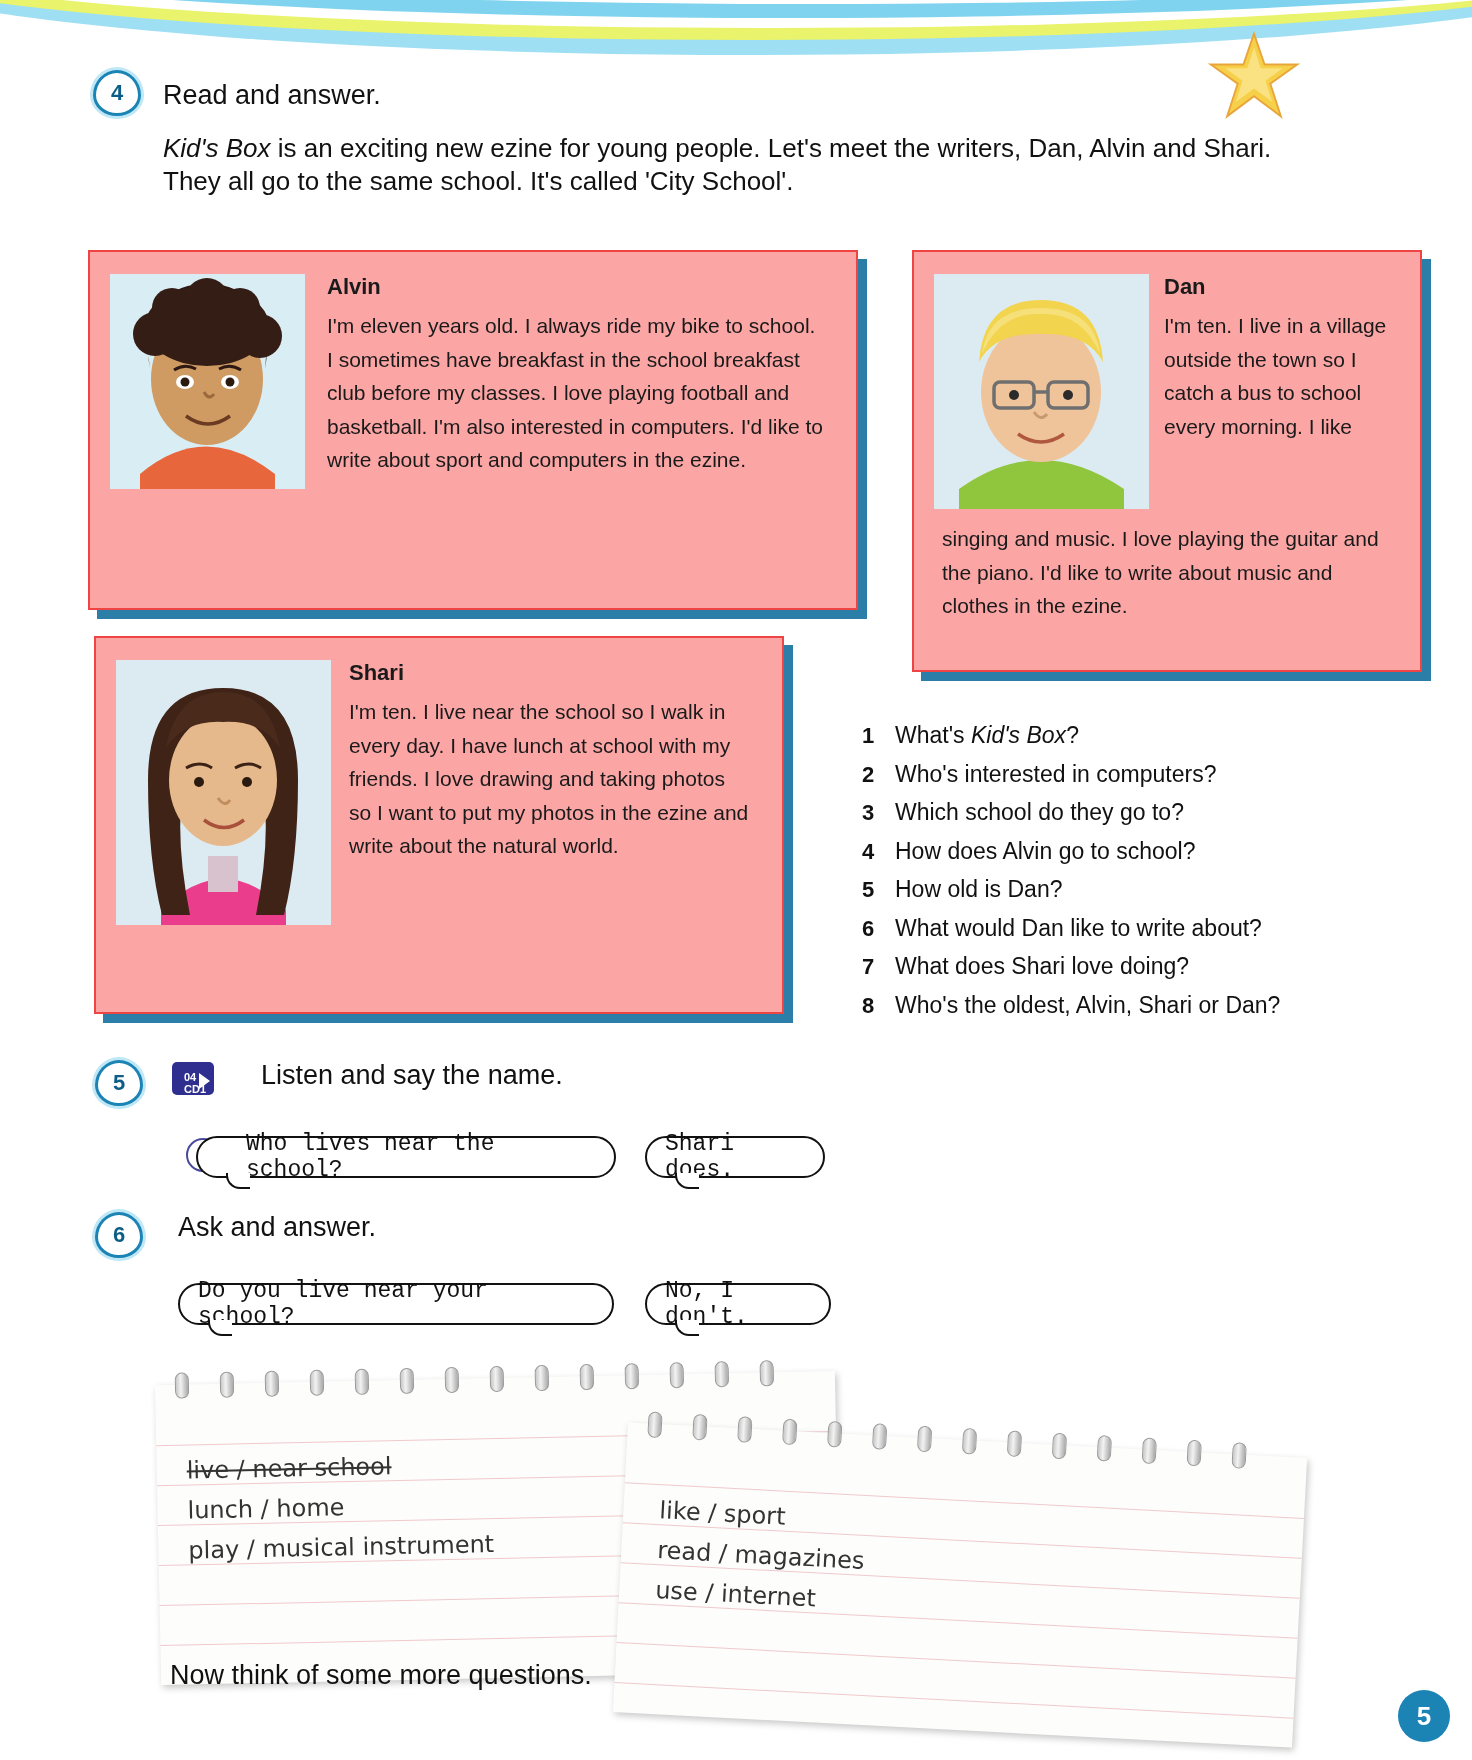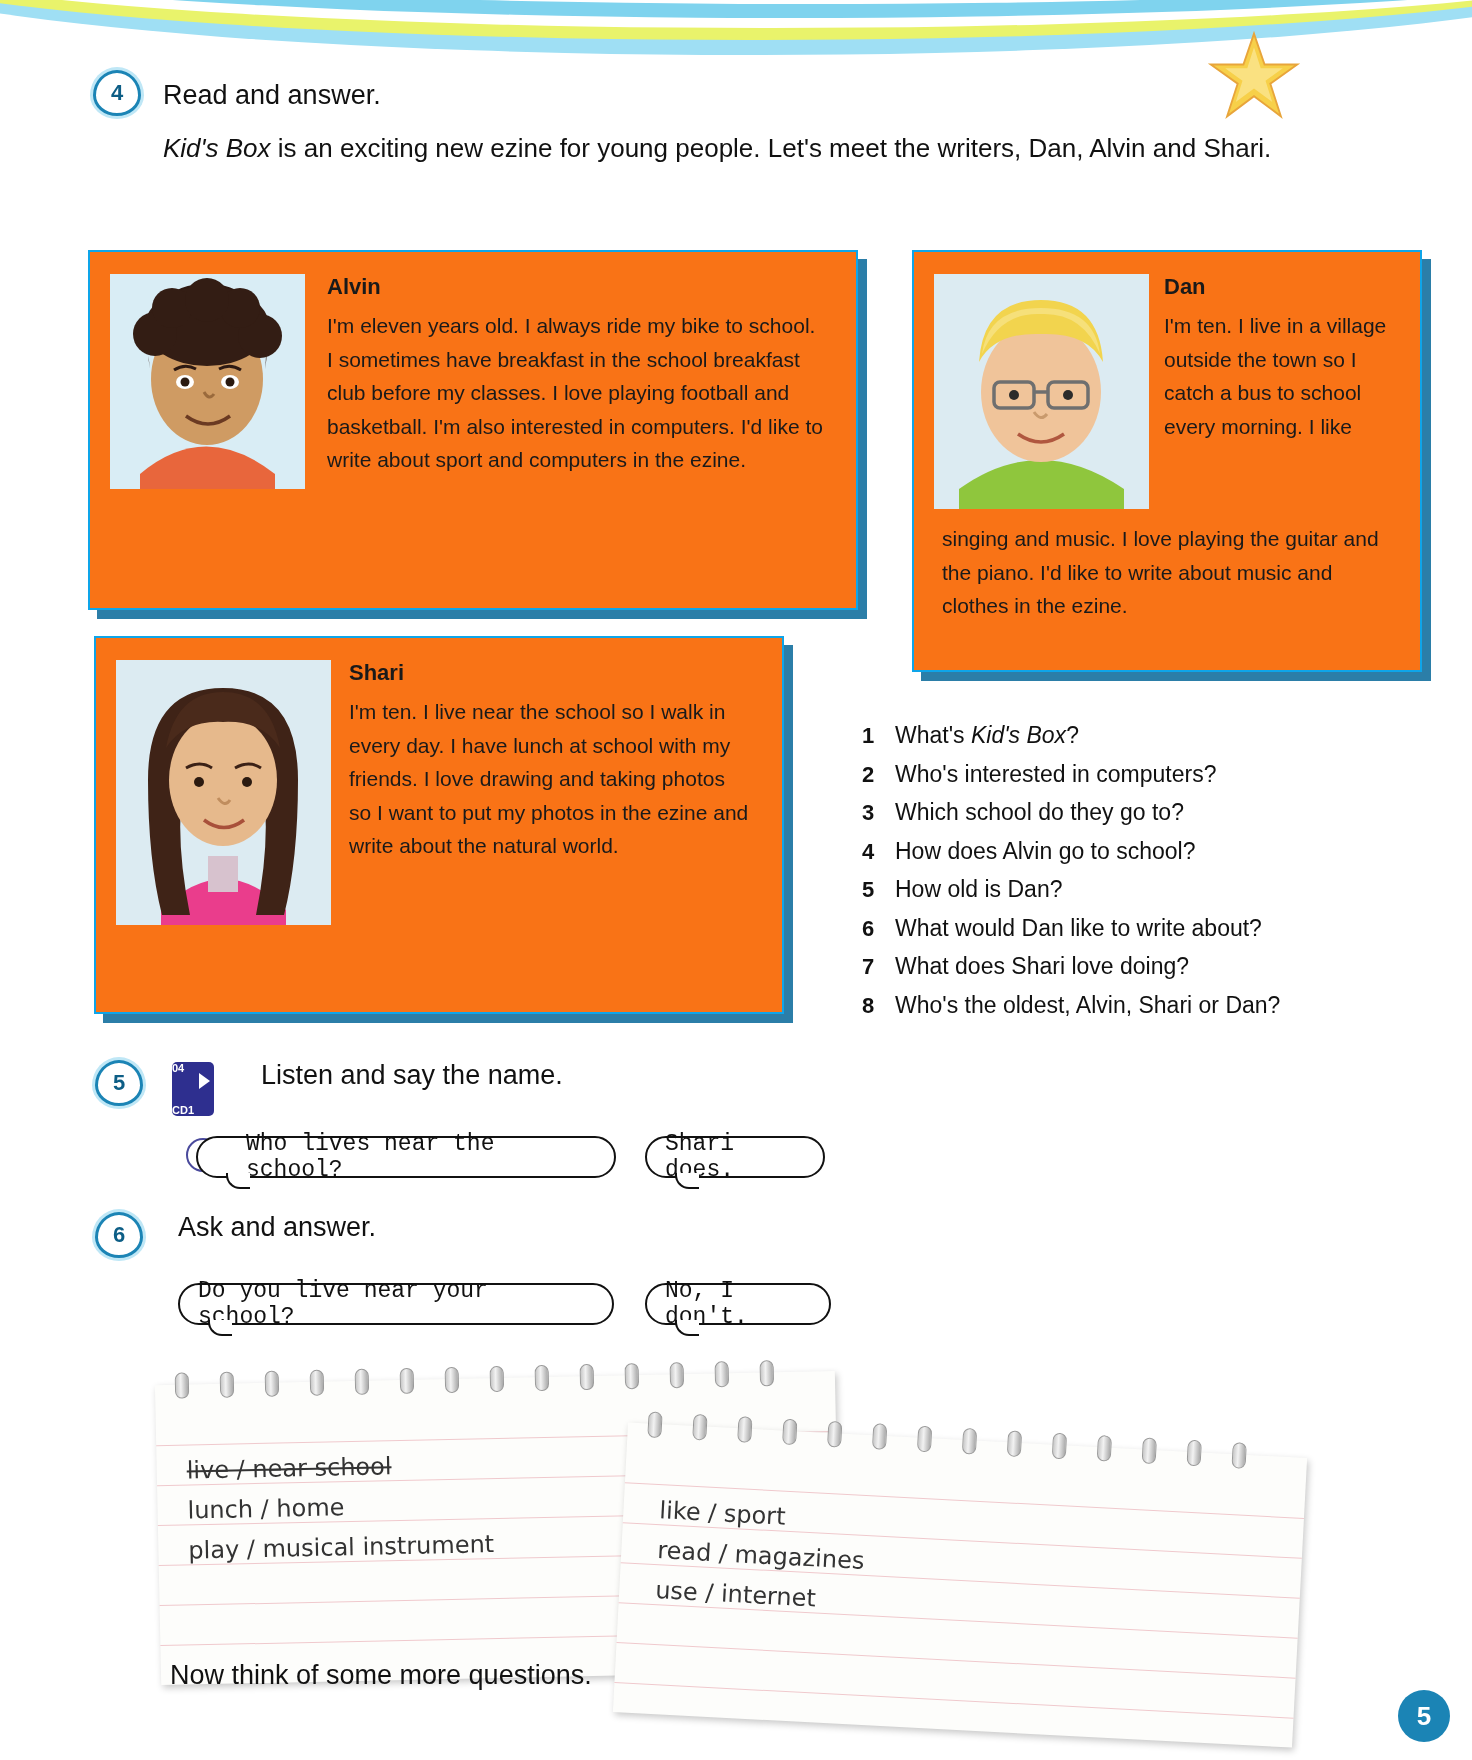--- a/index.html
+++ b/index.html
@@ -44,22 +44,22 @@
   }
 
   
   .intro {
     position:absolute; left:163px; top:132px; width:1120px;
     font-size:26px; line-height:33px; color:#111;
   }
   .intro i { font-style: italic; }
 
   .cardbox {
-    position:absolute; background:#f97316;
-    border:2px solid #0ea5e9;
+    position:absolute; background:#fca5a5;
+    border:2px solid #ef4444;
     box-shadow: 9px 9px 0 0 #2b7ea8;
   }
   .avatar {
     position:absolute; background:#d9edf5; overflow:hidden;
   }
   .pname { position:absolute; font-weight:700; font-size:22px; }
   .ptext { position:absolute; font-size:21px; line-height:33.5px; }
 
   
   .qlist { position:absolute; left:862px; top:718px; width:580px; }
@@ -84,24 +84,24 @@
     position:absolute; width:34px; height:34px; border-radius:50%;
     border:2.5px solid #4a4a9c; background:#fff;
     display:flex; align-items:center; justify-content:center;
   }
   .playicon .tri {
     width:0;height:0;border-left:12px solid #3d3d96;
     border-top:8px solid transparent;border-bottom:8px solid transparent;
     margin-left:3px;
   }
   .cdicon {
-    position:absolute; width:42px; height:54px; border-radius:5px;
+    position:absolute; width:42px; height:33px; border-radius:5px;
     background:#2e2f8f; color:#fff; font-size:11px; font-weight:700;
     display:flex; flex-direction:column; align-items:flex-start;
-    justify-content:space-between; padding-left:0; line-height:12px;
+    justify-content:flex-end; padding-left:12px; line-height:12px;
   }
   .cdicon .arw{ position:absolute; right:4px; top:11px; width:0;height:0;
     border-left:11px solid #fff;border-top:8px solid transparent;border-bottom:8px solid transparent;}
 
   
   .pad { position:absolute; background:#fdfdfb; box-shadow:2px 3px 7px rgba(0,0,0,.22); }
   .padline { position:absolute; left:0; width:100%; height:1px; background:#f0c9cd; }
   .ring { position:absolute; width:14px; height:26px; border-radius:7px;
           background:linear-gradient(90deg,#c9c9c9,#f2f2f2 40%,#a9a9a9); border:1px solid #9a9a9a;}
   .padtext { position:absolute; font-size:24px; color:#333; font-family:"DejaVu Sans", sans-serif;}
@@ -132,20 +132,21 @@
 </svg>
 
 <div class="exnum" style="left:93px; top:70px;">
   <div class="bub"></div>
     <span>4</span>
 </div>
 <div class="extitle" style="left:163px; top:80px;">Read and answer.</div>
 
 <div class="intro">
   <span><i>Kid's Box</i><span> is an exciting new ezine for young people. Let's meet the writers, Dan, Alvin and Shari.</span></span><br>
+  <span>They all go to the same school. It's called 'City School'.</span>
 </div>
 
 <div class="cardbox" style="left:88px; top:250px; width:770px; height:360px;">
   <div class="avatar" style="left:20px; top:22px; width:195px; height:215px;">
     <svg viewBox="0 0 195 215" width="195" height="215">
       <rect width="195" height="215" fill="#d9edf5"></rect>
       <path d="M30 200 q65 -55 135 0 v20 h-135z" fill="#e8663c"></path>
       <ellipse cx="97" cy="105" rx="56" ry="66" fill="#cf9b63"></ellipse>
       <path d="M40 95 q-12 -60 57 -65 q70 5 58 65 q6 -48 -24 -70 q-34 -24 -70 -5 q-30 18 -21 75z" fill="#3a2118"></path>
       <path d="M35 80 q10 -55 62 -58 q52 3 63 58 q4 -22 -8 -40 q-22 -32 -55 -30 q-35 -2 -55 30 q-12 18 -7 40z" fill="#2d1912"></path>

